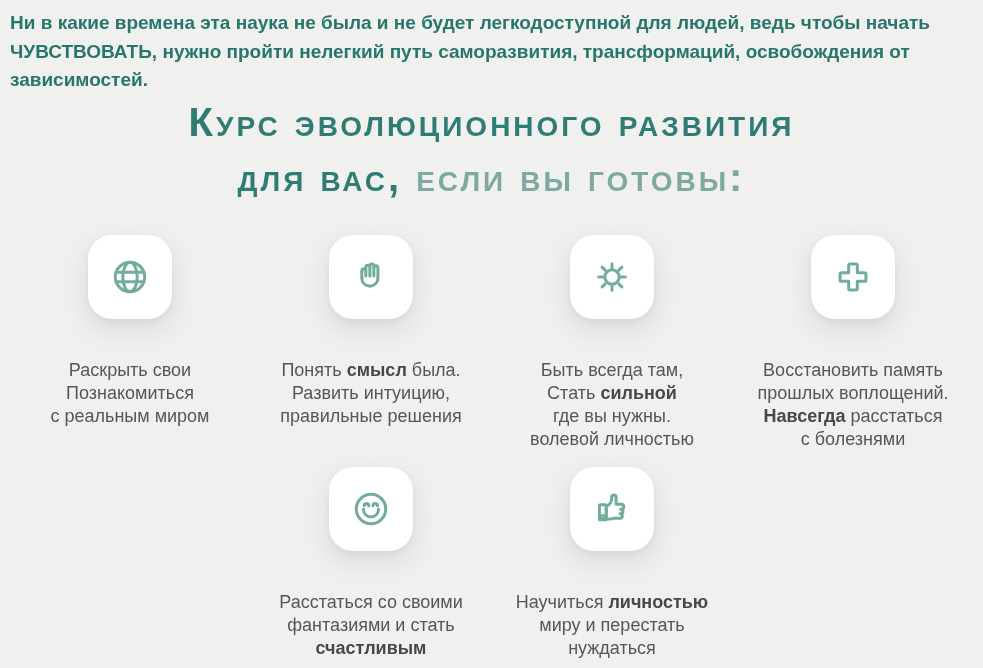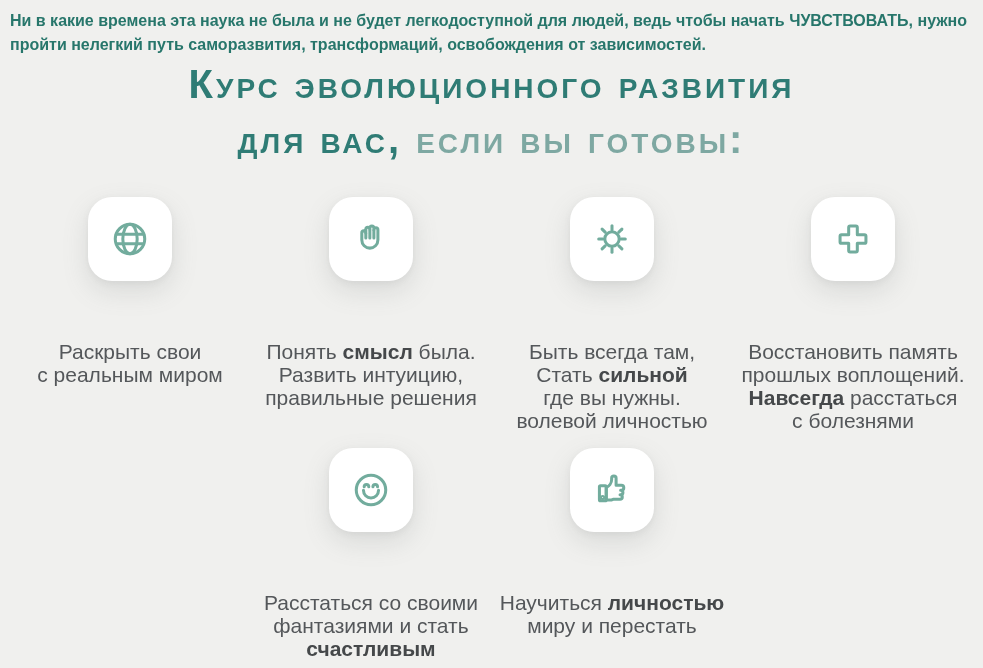--- a/index.html
+++ b/index.html
@@ -6,21 +6,21 @@
   html,body { width:983px; height:668px; }
   body {
     background: var(--background, #f0f0ee);
     font-family: "Liberation Sans", sans-serif;
     overflow: hidden;
   }
   .intro {
     padding: 9px 12px 0 10px;
     color: var(--intro-text, #27766b);
     font-weight: bold;
-    font-size: 16px;
+    font-size: 19px;
     line-height: 1.5;
   }
   .heading {
     text-align: center;
     font-variant: small-caps;
     font-weight: bold;
     font-size: 40px;
     line-height: 1.38;
     letter-spacing: 3px;
     color: var(--heading-dark, #2f7c75);
@@ -40,22 +40,22 @@
   }
   .icon {
     width:46px; height:46px;
     stroke: var(--accent-teal, #72ac9d);
     fill:none;
     stroke-width:4.2;
     stroke-linecap:round;
     stroke-linejoin:round;
   }
   .card-text {
-    margin-top: 59px;
-    font-size: 21px;
+    margin-top: 40px;
+    font-size: 18px;
     line-height: 23px;
     color: var(--card-text, #54575a);
     text-align: center;
   }
   .card-text .line { display:block; }
   .card-text b { font-weight: bold; color: var(--card-text-bold, #45484a); }
   .symdefs { position:absolute; width:0; height:0; overflow:hidden; }
 </style>
 </head>
 <body>
@@ -110,20 +110,21 @@
 
   <div class="cards-row row-1" id="row-1">
       <div class="card">
         <div class="tile">
           <svg class="icon" aria-hidden="true">
             <use href="#sym-globe"></use>
           </svg>
         </div>
         <p class="card-text">
           <span class="line"><span>Раскрыть свои</span><b></b><span></span></span>
+          <span class="line"><span>Познакомиться</span><b></b><span></span></span>
           <span class="line"><span>с реальным миром</span><b></b><span></span></span>
         </p>
       </div>
       <div class="card">
         <div class="tile">
           <svg class="icon" aria-hidden="true">
             <use href="#sym-hand"></use>
           </svg>
         </div>
         <p class="card-text">
@@ -174,16 +175,17 @@
       </div>
       <div class="card">
         <div class="tile">
           <svg class="icon" aria-hidden="true">
             <use href="#sym-thumb"></use>
           </svg>
         </div>
         <p class="card-text">
           <span class="line"><span>Научиться </span><b>личностью</b><span></span></span>
           <span class="line"><span>миру и перестать</span><b></b><span></span></span>
+          <span class="line"><span>нуждаться</span><b></b><span></span></span>
         </p>
       </div>
     </div>
 </main>
 
 </body></html>

